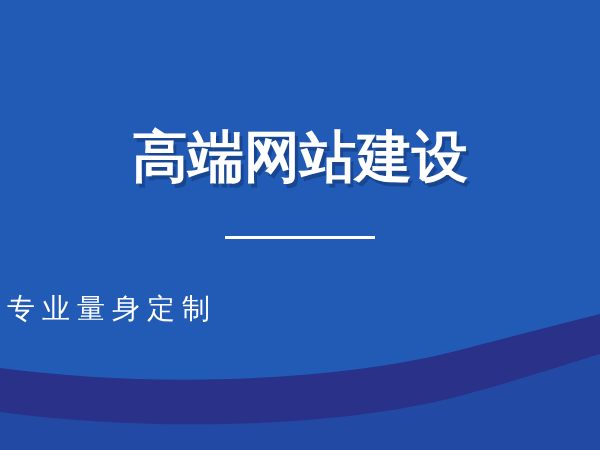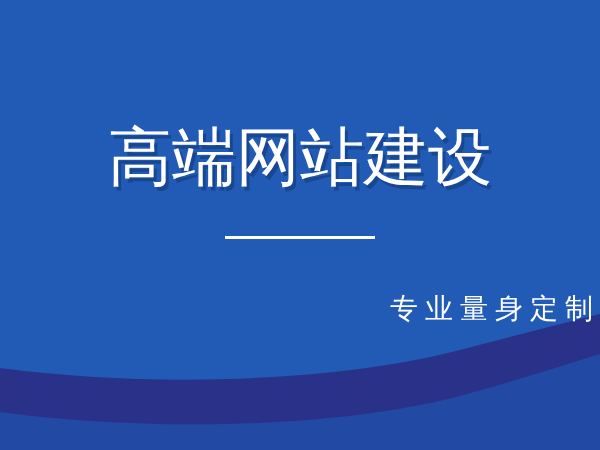--- a/index.html
+++ b/index.html
@@ -45,23 +45,23 @@
     z-index: 2;
   }
 
   .headline {
     margin: 0;
     position: absolute;
     top: 112px;
     left: 0;
     width: 600px;
     text-align: center;
-    font-size: 64px;
+    font-size: 56px;
     line-height: 90px;
-    font-weight: 400;
+    font-weight: 700;
     color: #ffffff;
     letter-spacing: 0px;
     white-space: nowrap;
     text-shadow: 3px 4px 0 rgba(12, 42, 96, 0.42);
   }
 
   .divider-wrap {
     position: absolute;
     top: 236px;
     left: 0;
@@ -75,21 +75,21 @@
     height: 3px;
     background: #ffffff;
   }
 
   .subtitle {
     margin: 0;
     position: absolute;
     top: 292px;
     left: 0;
     width: 600px;
-    text-align: right;
+    text-align: left;
     font-size: 28px;
     line-height: 34px;
     font-weight: 400;
     color: #ffffff;
     letter-spacing: 7px;
     text-indent: 7px;
     white-space: nowrap;
   }
 </style>
 </head>

